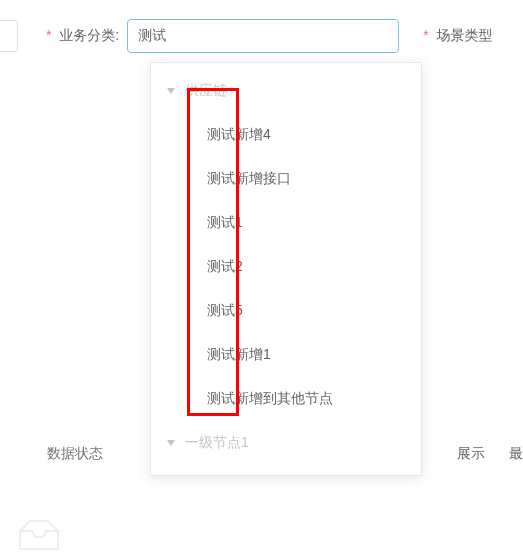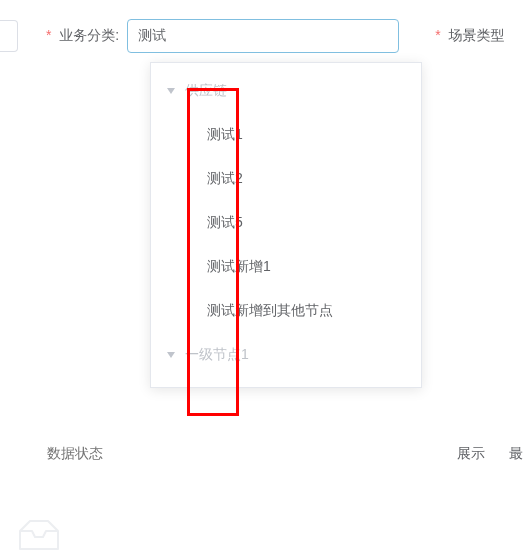--- a/index.html
+++ b/index.html
@@ -50,21 +50,21 @@
     border: 1px solid #80bfe0; 
     border-radius: 4px;
     box-sizing: border-box;
     padding: 0 10px;
     font: inherit;
     color: #606266;
     outline: none;
     background: #fff;
   }
   .right-label {
-    margin-left: 36px;
+    margin-left: 24px;
     color: #606266;
     white-space: nowrap;
   }
 
   
   .dropdown {
     position: absolute;
     top: 62px;
     left: 150px;
     width: 272px;
@@ -177,20 +177,26 @@
     <span>场景类型</span>
   </span>
 </div>
 
 <div class="dropdown">
   <div class="dropdown-scroll">
 
     <div class="tree-node parent">
       <span class="caret"></span>
       <span>供应链</span>
+    </div>
+    <div class="tree-node child">
+      <span>测试新增4</span>
+    </div>
+    <div class="tree-node child">
+      <span>测试新增接口</span>
     </div>
     <div class="tree-node child">
       <span>测试1</span>
     </div>
     <div class="tree-node child">
       <span>测试2</span>
     </div>
     <div class="tree-node child">
       <span>测试5</span>
     </div>

